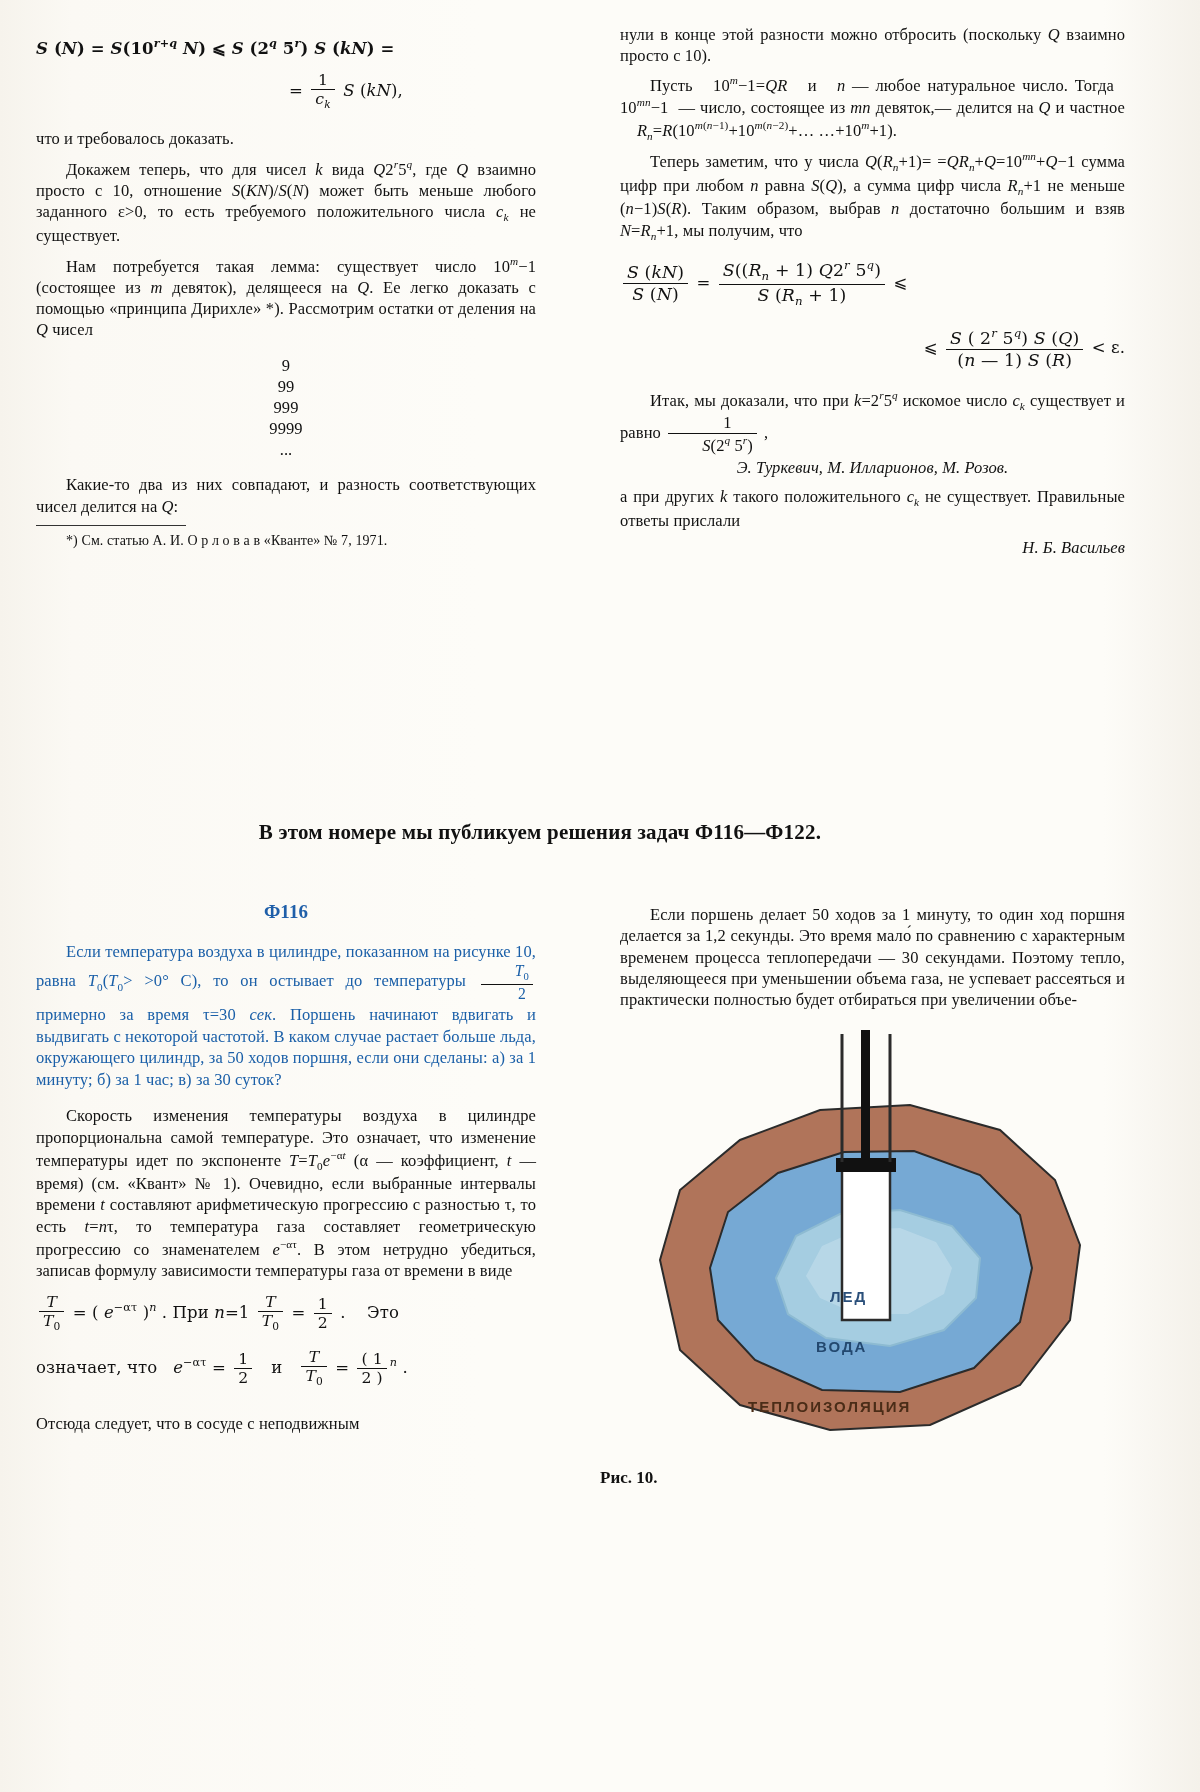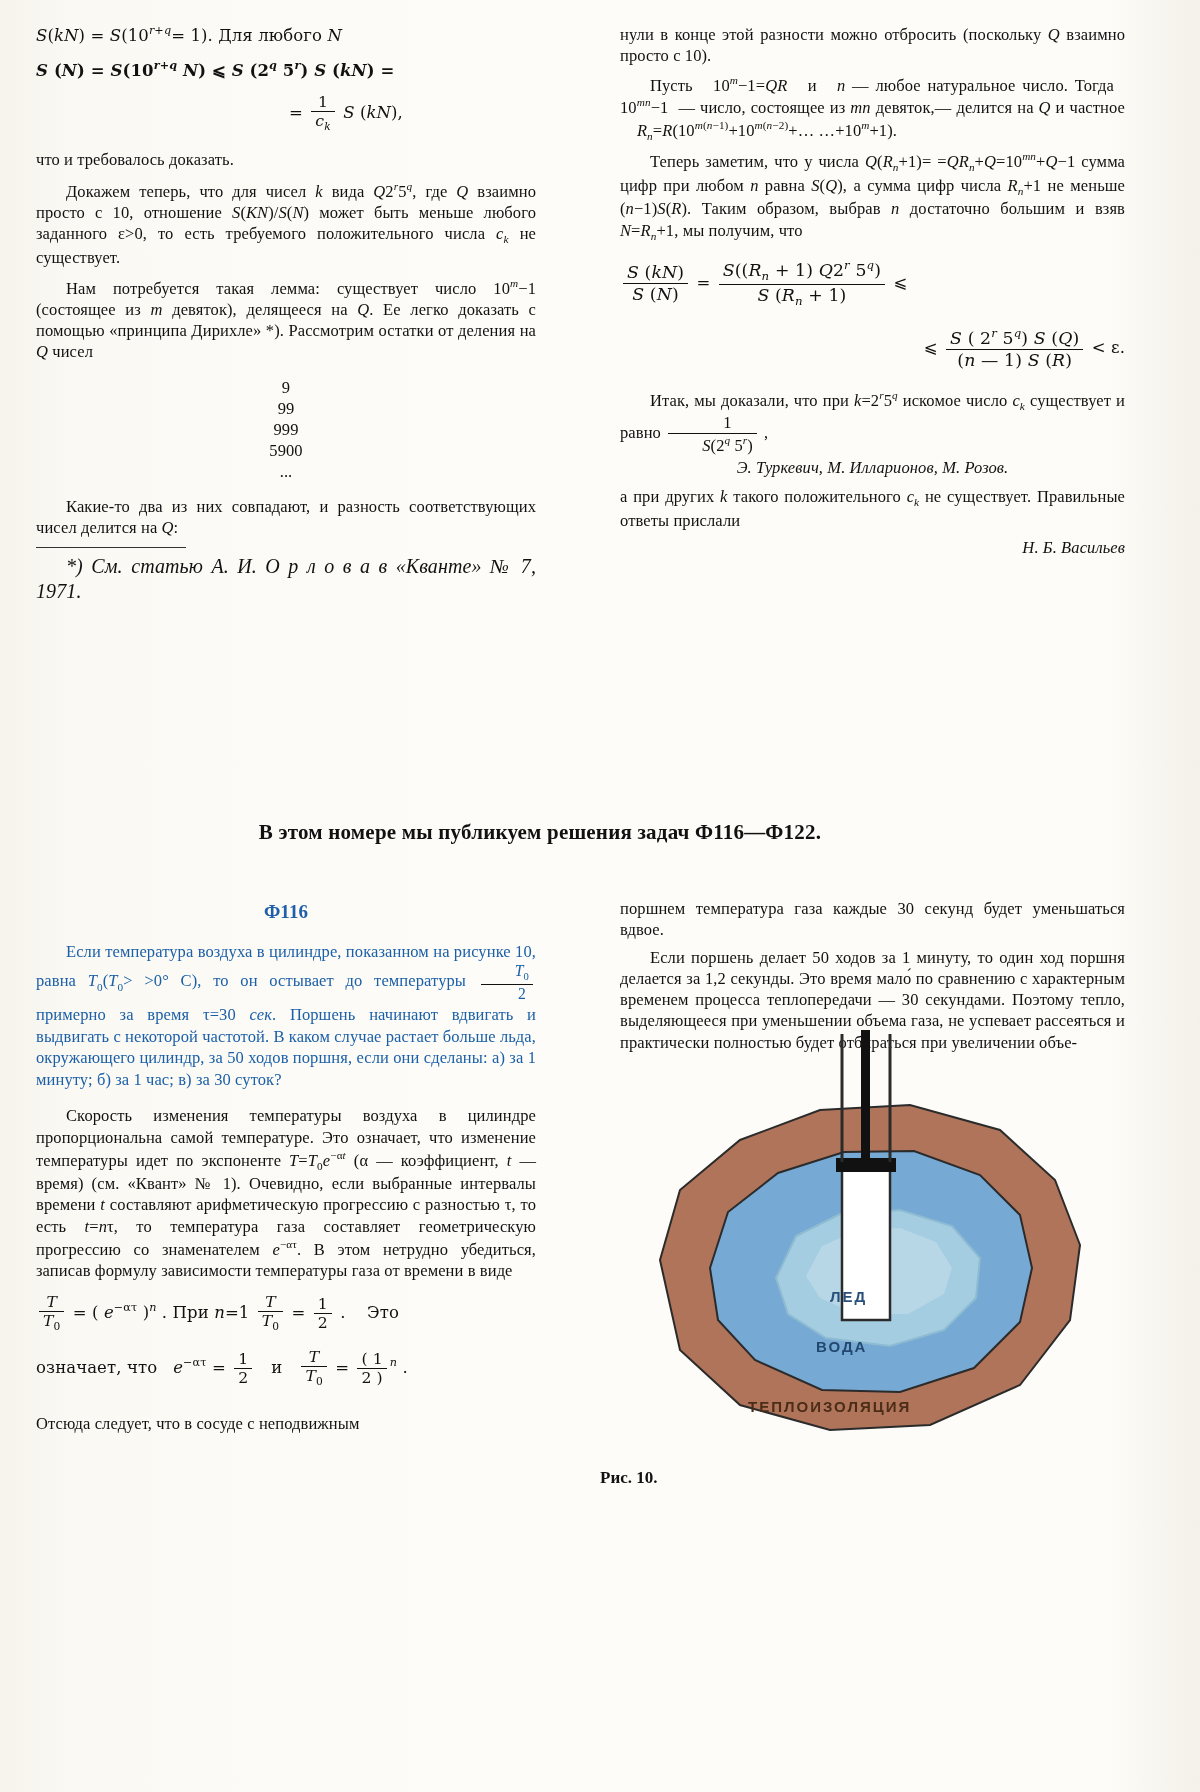--- a/index.html
+++ b/index.html
@@ -23,21 +23,21 @@
     line-height:1.29;
     letter-spacing:0.1px;
   }
   .colL{left:36px;width:500px;}
   .colR{left:620px;width:505px;}
   p{margin:0 0 0 0;text-indent:30px;}
   p.noind{text-indent:0;}
   .math{font-family:"DejaVu Serif", serif;}
   i,em{font-style:italic;}
   .ctr{text-align:center;text-indent:0;}
-  .small{font-size:20px;font-style:italic;}
+  .small{font-size:14px;}
   .sig{text-align:right;font-style:italic;text-indent:0;margin-top:6px;}
   .rule{border:0;border-top:1px solid #333;width:150px;margin:8px 0 6px 0;}
   .ital{font-style:italic;}
 
   
   .frac{display:inline-block;vertical-align:middle;text-align:center;font-size:0.95em;margin:0 3px;}
   .frac .num{display:block;padding:0 4px;border-bottom:1px solid #111;line-height:1.15;}
   .frac .den{display:block;padding:0 4px;line-height:1.2;}
   sup{font-size:0.68em;}
   sub{font-size:0.68em;}
@@ -60,23 +60,20 @@
   .water-label{font-family:"Liberation Sans",sans-serif;font-weight:bold;font-size:15px;fill:#23486f;letter-spacing:2px;}
   .insul-label{font-family:"Liberation Sans",sans-serif;font-weight:bold;font-size:15px;fill:#4a2c17;letter-spacing:2px;}
 </style>
 </head>
 <body>
 
 <div class="page">
 
   <div class="col colL" style="top:24px;">
 
-    <p class="noind math">
-      <i>S</i>(<i>kN</i>) = <i>S</i>(10<sup><i>r</i>+<i>q</i></sup>= 1). Для любого <i>N</i>
-    </p>
     <p class="noind math" style="margin-top:12px;font-weight:bold;">
       <i>S</i> (<i>N</i>) = <i>S</i>(10<sup><i>r</i>+<i>q</i></sup> <i>N</i>) ⩽ <i>S</i> (2<sup><i>q</i></sup> 5<sup><i>r</i></sup>) <i>S</i> (<i>kN</i>) =
     </p>
     <p class="ctr math" style="margin-top:12px;padding-left:120px;">
       = <span class="frac"><span class="num">1</span><span class="den"><i>c<sub>k</sub></i></span></span> <i>S</i> (<i>kN</i>),
     </p>
 
     <p class="noind" style="margin-top:16px;">что и требовалось доказать.</p>
 
     <p style="margin-top:8px;">
@@ -84,21 +81,21 @@
     </p>
 
     <p style="margin-top:8px;">
       Нам потребуется такая лемма: существует число 10<sup><i>m</i></sup>−1 (состоящее из <i>m</i> девяток), делящееся на <i>Q</i>. Ее легко доказать с помощью «принципа Дирихле» *). Рассмотрим остатки от деления на <i>Q</i> чисел
     </p>
 
     <div class="digits" style="margin-top:14px;">
       <div>9</div>
       <div>99</div>
       <div>999</div>
-      <div>5900</div>
+      <div>9999</div>
       <div>...</div>
     </div>
 
     <p style="margin-top:14px;">
       Какие-то два из них совпадают, и разность соответствующих чисел делится на <i>Q</i>:
     </p>
 
     <hr class="rule">
     <p class="small">*) См. статью А. И. О р л о в а в «Кванте» № 7, 1971.</p>
   </div>
@@ -167,21 +164,20 @@
     <p class="noind math" style="margin-top:14px;">
       означает, что &nbsp; <i>e</i><sup>−ατ</sup> = <span class="frac"><span class="num">1</span><span class="den">2</span></span> &nbsp; и &nbsp;
       <span class="frac"><span class="num"><i>T</i></span><span class="den"><i>T</i><sub>0</sub></span></span>
       = <span class="frac"><span class="num">( 1</span><span class="den">2 )</span></span><sup><i>n</i></sup> .
     </p>
 
     <p class="noind" style="margin-top:24px;">Отсюда следует, что в сосуде с неподвижным</p>
   </div>
 
   <div class="col colR" style="top:898px;">
-    <p class="noind">поршнем температура газа каждые 30 секунд будет уменьшаться вдвое.</p>
     <p style="margin-top:6px;">Если поршень делает 50 ходов за 1 минуту, то один ход поршня делается за 1,2 секунды. Это время мало́ по сравнению с характерным временем процесса теплопередачи — 30 секундами. Поэтому тепло, выделяющееся при уменьшении объема газа, не успевает рассеяться и практически полностью будет отбираться при увеличении объе-</p>
   </div>
 
   <div class="figure">
     <svg width="540" height="430" viewBox="0 0 540 430">
 
       <polygon points="60,230 80,160 140,110 220,80 310,75 400,100 455,150 480,215 470,290 420,355 330,395 230,400 140,375 80,320" fill="#b0745a" stroke="#2b2b2b" stroke-width="2"></polygon>
 
       <polygon points="110,238 128,182 178,143 244,122 314,121 380,145 420,185 432,238 420,292 374,338 300,362 222,360 155,330 118,290" fill="#76a9d4" stroke="#2b2b2b" stroke-width="2"></polygon>
 

